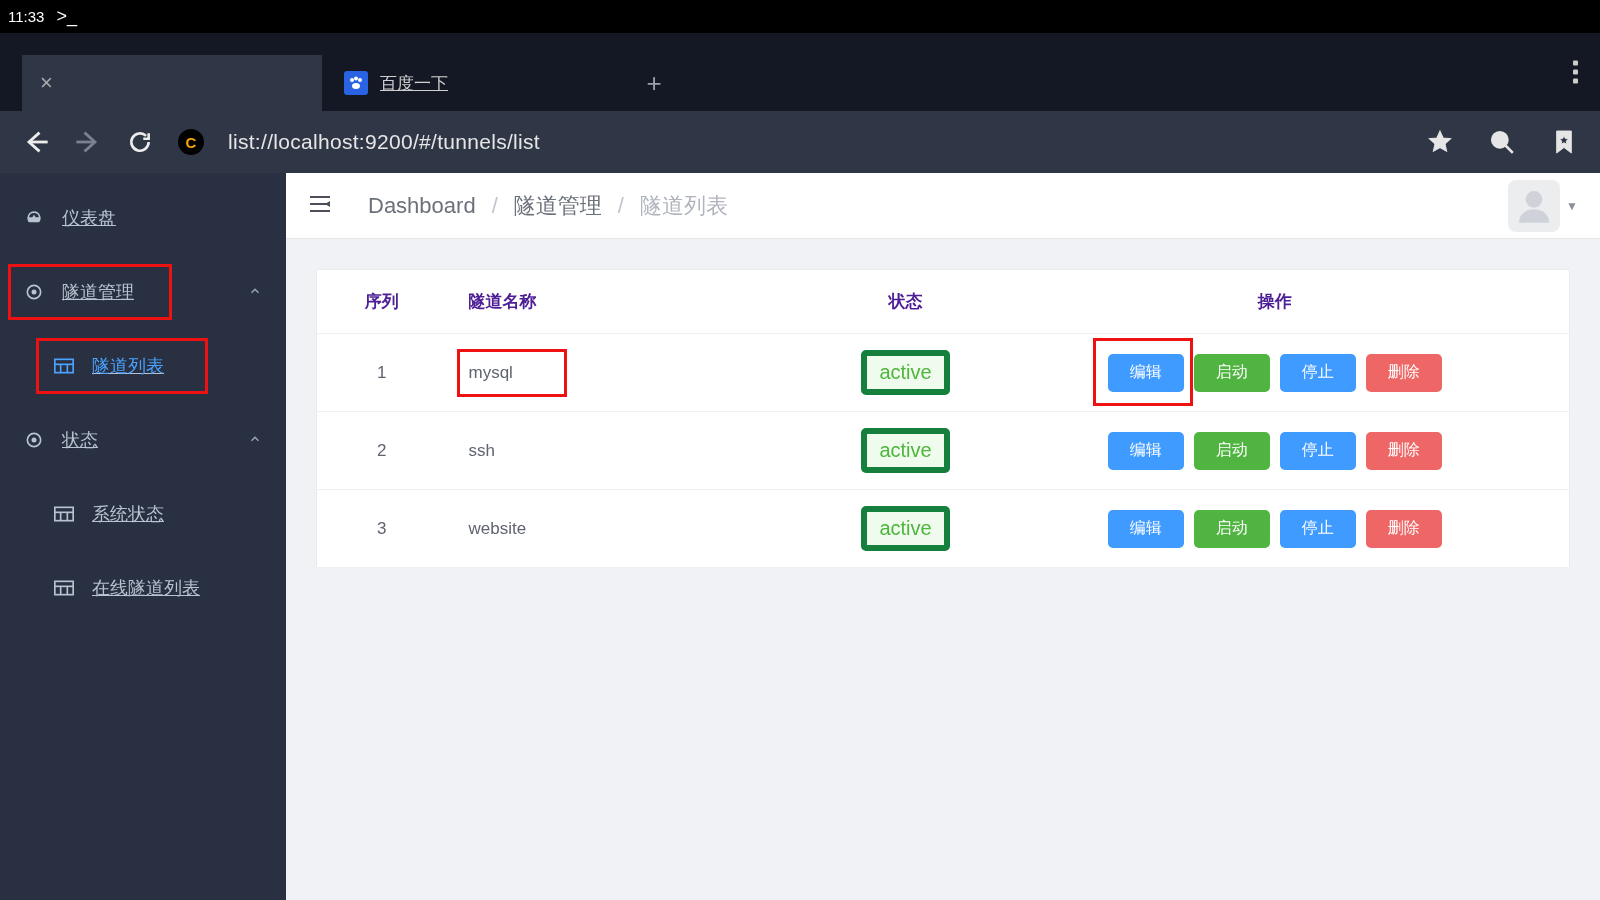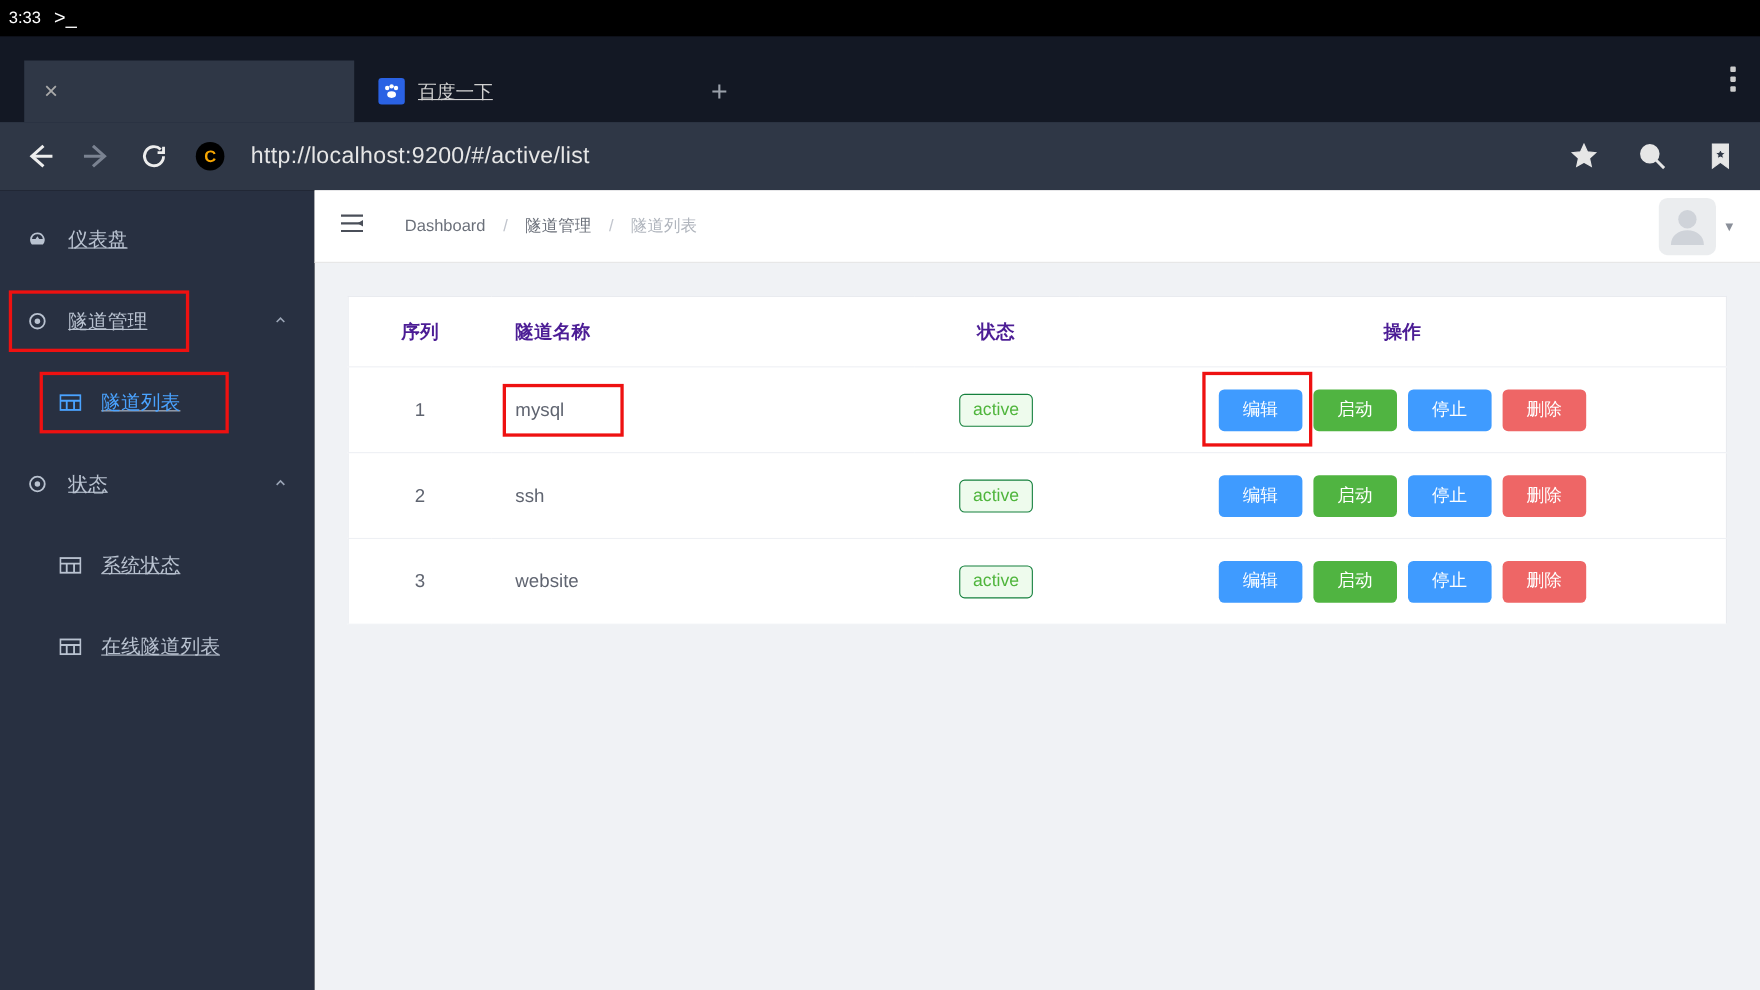--- a/index.html
+++ b/index.html
@@ -37,50 +37,50 @@
 .side-item { height:74px; display:flex; align-items:center; padding:0 24px; gap:18px; cursor:pointer; position:relative; }
 .side-item.sub { padding-left:54px; }
 .side-item.active { color:#4aa3ff; }
 .side-item .chev { margin-left:auto; }
 .side-item svg { flex-shrink:0; }
 .hl-red-abs { position:absolute; border:3px solid #e11; pointer-events:none; }
 
 .main { flex:1; background:#f0f2f5; display:flex; flex-direction:column; }
 .topbar { height:66px; background:#fff; display:flex; align-items:center; padding:0 22px; border-bottom:1px solid #e5e5e5; }
 .hamb { margin-right:36px; }
-.breadcrumb { color:#6b707a; font-size:15px; display:flex; align-items:center; gap:16px; }
+.breadcrumb { color:#6b707a; font-size:22px; display:flex; align-items:center; gap:16px; }
 .breadcrumb .sep { color:#c0c4cc; }
 .breadcrumb .current { color:#b0b5bd; }
 .user-area { margin-left:auto; display:flex; align-items:center; gap:6px; }
 .avatar { width:52px; height:52px; border-radius:8px; background:#ebedef; display:flex; align-items:center; justify-content:center; }
 .avatar svg { fill:#cfd3d9; }
 .caret-down { font-size:12px; color:#8a8f99; }
 
 .content { padding:30px; }
 .tbl { width:100%; background:#fff; border:1px solid #e9ebef; border-collapse:collapse; font-size:17px; color:#5f6470; }
 .tbl th, .tbl td { border-bottom:1px solid #eef0f4; padding:0; }
 .tbl th { height:64px; font-weight:700; color:#4c1d95; }
 .tbl td { height:78px; }
 .tbl .col-idx { width:130px; text-align:center; }
 .tbl .col-name { width:384px; padding-left:22px; text-align:left; }
 .tbl .col-status { width:150px; text-align:center; }
 .tbl .col-ops { text-align:center; }
 .name-wrap { display:inline-block; position:relative;text-align:right; }
-.badge-active { display:inline-block; padding:5px 12px; border:1px solid #15803d; background:#eefbed; color:#4fb53c; border-radius:5px; font-size:16px; }
+.badge-active { display:inline-block; padding:5px 12px; border:6px solid #15803d; background:#eefbed; color:#4fb53c; border-radius:5px; font-size:20px; }
 .btn { display:inline-flex; align-items:center; justify-content:center; min-width:76px; height:38px; padding:0 18px; border:none; border-radius:5px; color:#fff; font-size:16px; cursor:pointer; margin:0 5px; }
 .btn-blue { background:#3f9bff; }
 .btn-green { background:#50b441; }
 .btn-red { background:#ee6666; }
 .edit-hl-wrap { display:inline-block; position:relative; }
 </style>
 </head>
 <body>
 
 <div class="status-bar">
-  <span>3:33</span>
+  <span>11:33</span>
   <span class="prompt">&gt;_</span>
 </div>
 
 <div class="browser-chrome">
   <div class="tab-strip">
     <div class="tab active">
       <span class="tab-close">×</span>
     </div>
     <div class="tab inactive">
       <span class="tab-favicon" style="background:#2a62e4;">
@@ -114,21 +114,21 @@
           <path d="M18 12 H2"></path>
         </svg>
     </div>
     <div class="nav-icon">
       <svg width="26" height="26" viewBox="0 0 24 24" stroke-width="2.4">
           <path d="M20 12 A8 8 0 1 1 17.6 6.3"></path>
           <path d="M20 4 V9 H15"></path>
         </svg>
     </div>
     <div class="site-badge">C</div>
-    <div class="url-text">http://localhost:9200/#/active/list</div>
+    <div class="url-text">list://localhost:9200/#/tunnels/list</div>
     <div class="toolbar-right">
       <div class="nav-icon">
         <svg width="26" height="26" viewBox="0 0 24 24">
             <path fill="#e6e6e6" d="M12 2l2.9 6.3 6.9.7-5.2 4.7 1.5 6.8L12 17l-6.1 3.5 1.5-6.8L2.2 9l6.9-.7z"></path>
           </svg>
       </div>
       <div class="nav-icon">
         <svg width="26" height="26" viewBox="0 0 24 24" stroke-width="2.4" fill="none">
             <circle cx="10" cy="10" r="7"></circle>
             <path d="M15 15 L22 22"></path>

